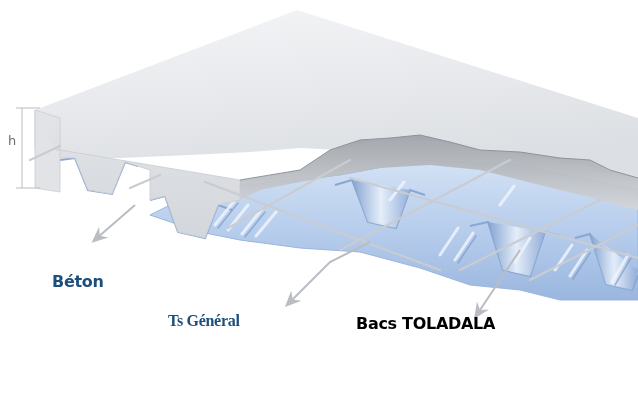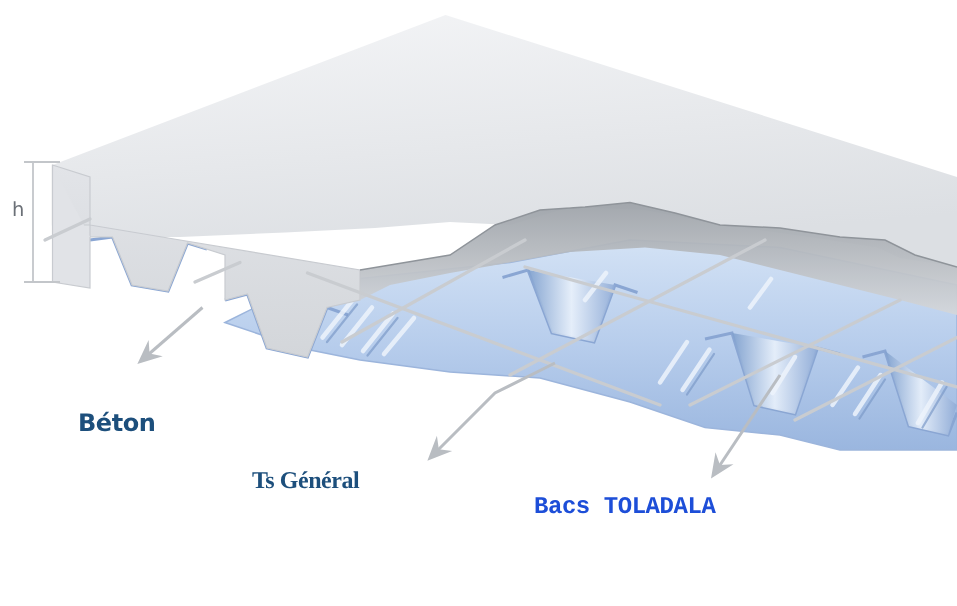--- a/index.html
+++ b/index.html
@@ -128,13 +128,13 @@
     <line x1="135" y1="205" x2="97" y2="238" marker-end="url(#arrowHead)"></line>
     <polyline points="370,242 330,262 290,302" marker-end="url(#arrowHead)"></polyline>
     <line x1="520" y1="250" x2="478" y2="313" marker-end="url(#arrowHead)"></line>
   </g>
 </svg>
 
 <span class="dim-label" style="left:8px; top:134px;">h</span>
 
 <span class="label" style="left:52px; top:274px; color:#1d4f7c;">Béton</span>
 <span class="label" style="left:168px; top:313px; color:#1d4f7c;font-family:Liberation Serif, serif;">Ts Général</span>
-<span class="label" style="left:356px; top:330px; color:#1d4ed8;font-family:Liberation Mono, monospace;">Bacs TOLADALA</span>
+<span class="label" style="left:356px; top:316px; color:#000000;">Bacs TOLADALA</span>
 
 </body></html>

